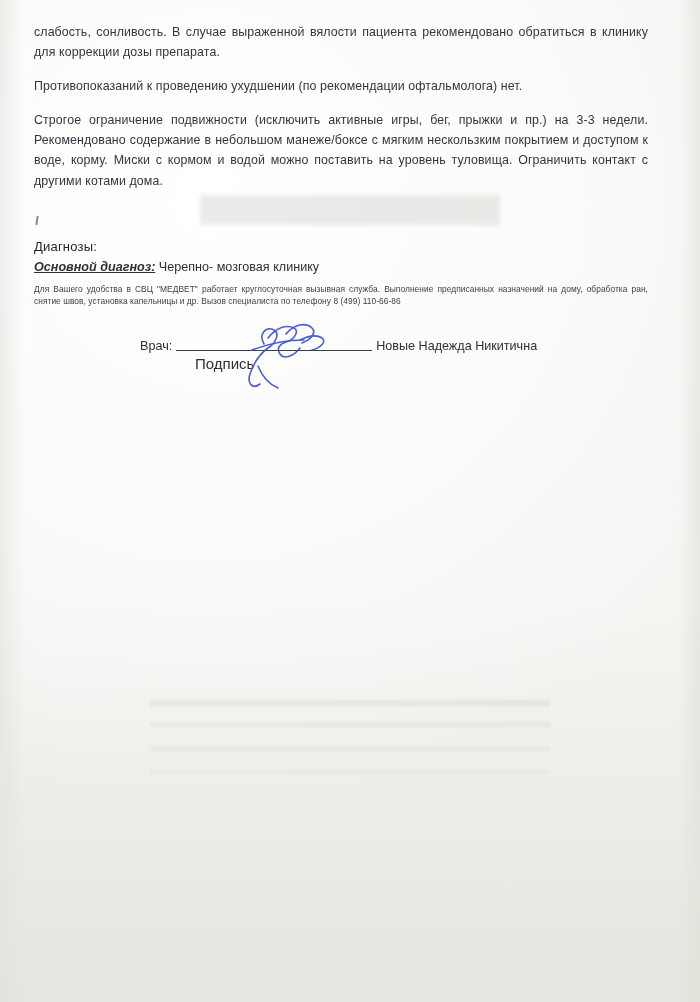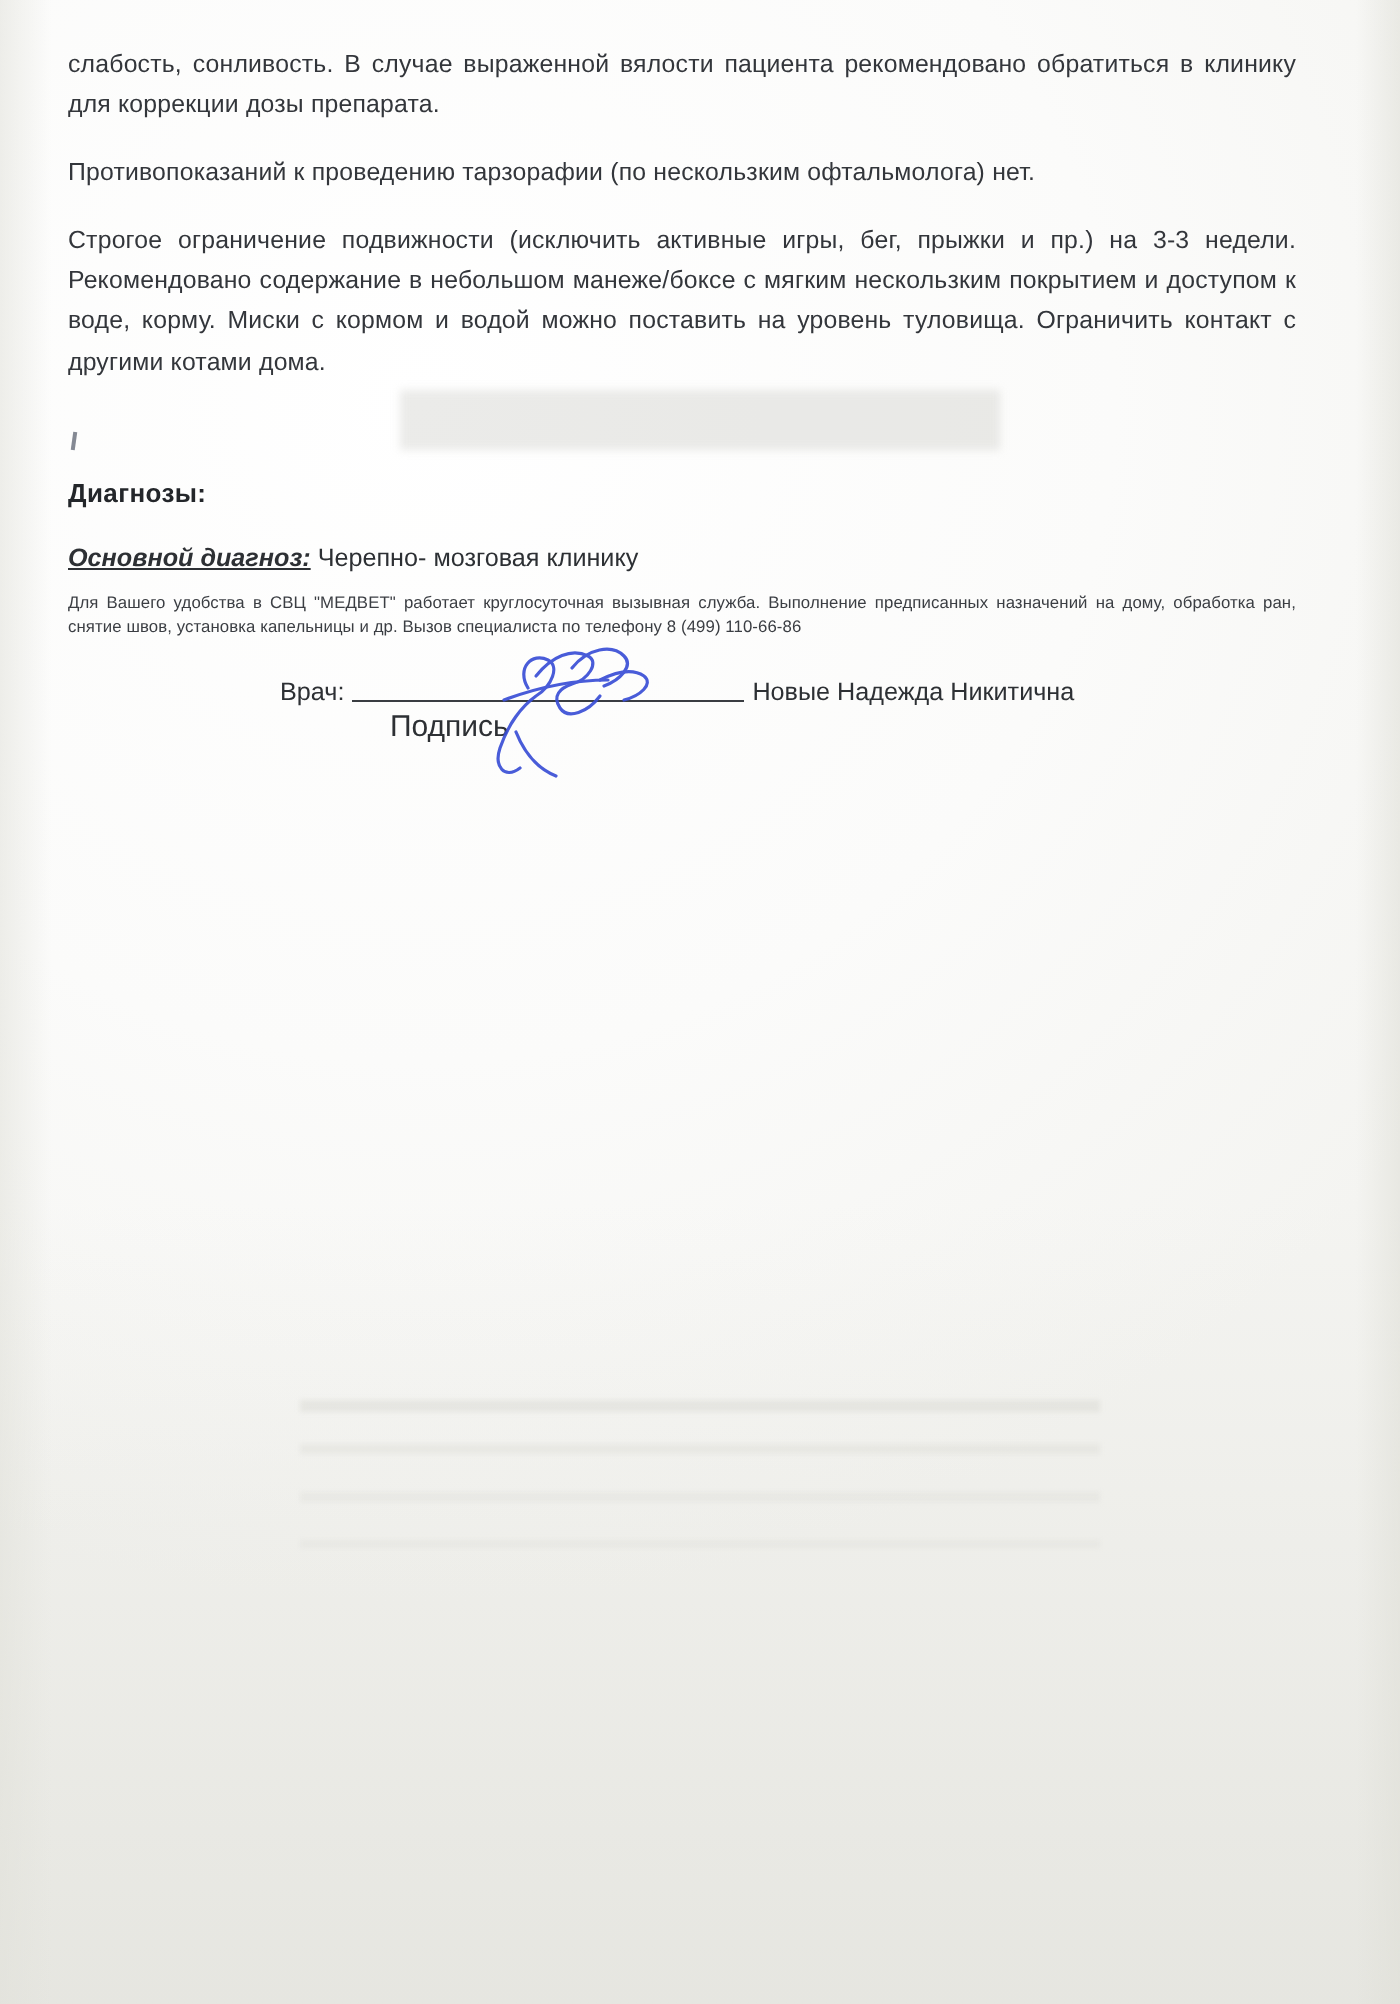--- a/index.html
+++ b/index.html
@@ -87,23 +87,23 @@
     top: 216px;
     width: 2px;
     height: 9px;
     background: #5b6270;
     transform: rotate(8deg);
     opacity: .75;
     z-index: 4;
   }
 
   h2.section-title {
-    margin: 0 0 16px 0;
+    margin: 0 0 4px 0;
     font-size: 13px;
-    font-weight: bold;
+    font-weight: normal;
     color: #23262a;
     letter-spacing: .2px;
   }
 
   .diag-line {
     margin: 0 0 6px 0;
     font-size: 12.6px;
     color: #2d3034;
     line-height: 1.5;
   }
@@ -117,21 +117,21 @@
     margin: 4px 0 0 0;
     font-size: 8.4px;
     line-height: 1.45;
     color: #3b3e43;
     text-align: justify;
     letter-spacing: .05px;
   }
 
   .signature-row {
     position: relative;
-    margin-top: 18px;
+    margin-top: 30px;
     display: flex;
     align-items: flex-end;
     font-size: 12.6px;
     color: #2d3034;
     padding-left: 106px;
     text-align: center;
   }
   .sig-doctor-label { white-space: nowrap; }
   .sig-rule {
     flex: 0 0 196px;
@@ -166,21 +166,21 @@
 <div class="page">
 
   <div class="ghost g2"></div>
   <div class="ghost"></div>
   <div class="stray-mark"></div>
 
   <div class="content">
 
     <p class="body-text first">слабость, сонливость. В случае выраженной вялости пациента рекомендовано обратиться в клинику для коррекции дозы препарата.</p>
 
-    <p class="body-text">Противопоказаний к проведению тарзорафии (по нескользким офтальмолога) нет.</p>
+    <p class="body-text">Противопоказаний к проведению ухудшении (по рекомендации офтальмолога) нет.</p>
 
     <p class="body-text">Строгое ограничение подвижности (исключить активные игры, бег, прыжки и пр.) на 3-3 недели. Рекомендовано содержание в небольшом манеже/боксе с мягким нескользким покрытием и доступом к воде, корму. Миски с кормом и водой можно поставить на уровень туловища. Ограничить контакт с другими котами дома.</p>
 
 
     <div class="spacer-lg"></div>
 
     <h2 class="section-title">Диагнозы:</h2>
 
     <p class="diag-line">
       <span class="diag-label">Основной диагноз:</span>

